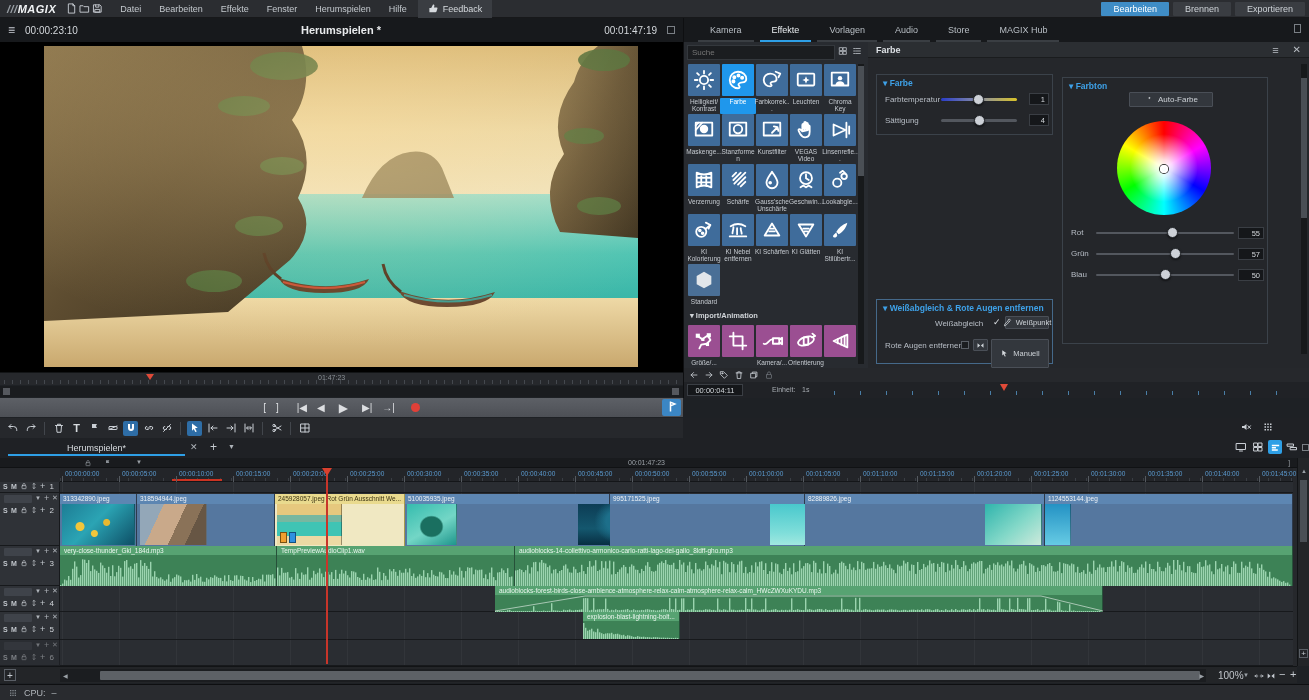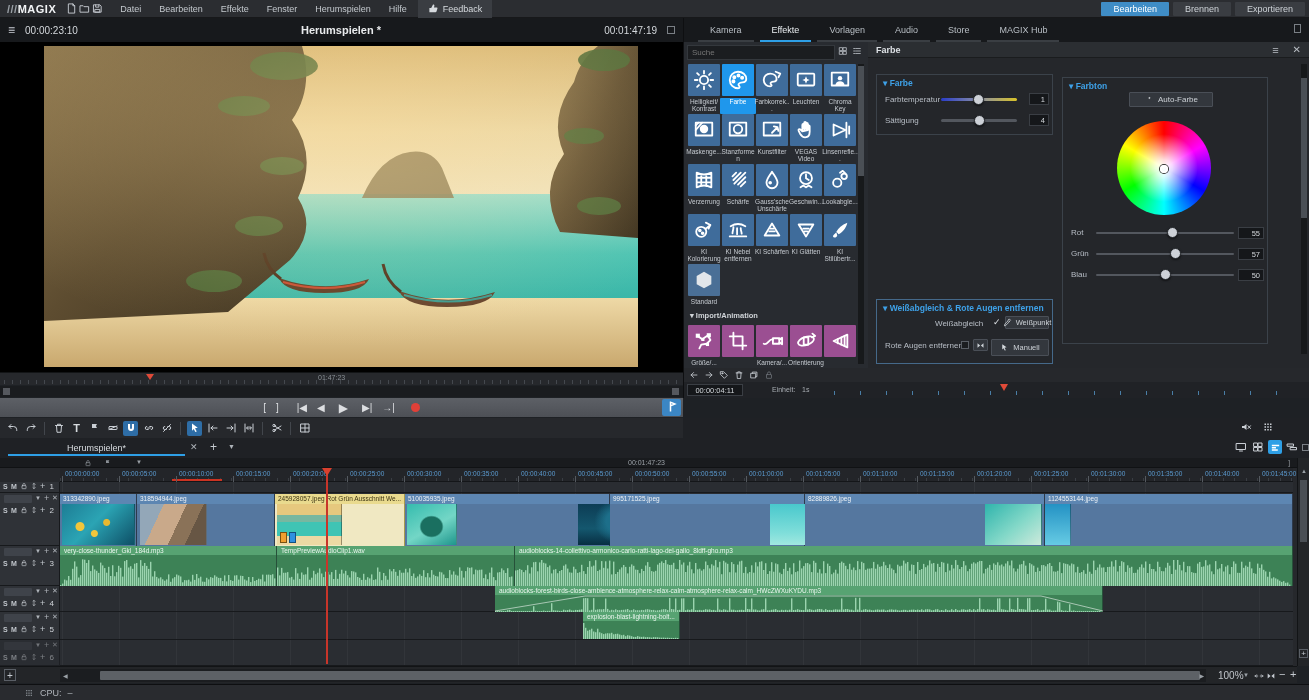--- a/index.html
+++ b/index.html
@@ -4,21 +4,21 @@
 <style>
 *{margin:0;padding:0;box-sizing:border-box}
 html,body{background:#0c0d0f}
 body{font-family:"Liberation Sans",sans-serif;-webkit-font-smoothing:antialiased}
 #root{position:relative;width:1309px;height:700px;background:#1e2125;overflow:hidden;color:#c9ced4;font-size:9px}
 .a{position:absolute}
 .r{display:flex;align-items:flex-start}
 .ic{display:inline-flex;align-items:center;justify-content:center}
 
 #menubar{left:0;top:0;width:1309px;height:18px;background:#2b2d31;border-bottom:1px solid #17181a;display:flex;align-items:center;padding-left:7px;gap:2px}
-.logo{font-weight:bold;color:#f2f4f6;font-size:11px;letter-spacing:.5px;margin-right:8px}
+.logo{font-weight:bold;font-style:italic;color:#f2f4f6;font-size:11px;letter-spacing:.5px;margin-right:8px}
 .menuitem{padding:2px 9px;color:#c3c8cd;font-size:9px;cursor:default}
 .fbtab{background:#3a3d42;height:18px;display:flex;align-items:center;gap:4px;padding:0 10px;color:#d6dade}
 .modebtn{height:14px;padding:0 12px;display:flex;align-items:center;font-size:9px;background:#3a3d42;color:#cdd2d7;margin-left:4px;border-radius:1px}
 .modebtn.on{background:#3f8dc6;color:#fff}
 
 #pvhead{left:0;top:18px;width:683px;height:24px;background:#17191c;display:flex;align-items:center;padding:0 8px;gap:10px}
 #pvhead .tc{font-size:10px;color:#d4d8dc}
 #pvtitle{flex:1;text-align:center;font-weight:bold;font-size:11px;color:#e8eaec}
 #video{left:0;top:42px;width:683px;height:330px;background:#000}
 #pimg{left:44px;top:4px;width:594px;height:321px;overflow:hidden}
@@ -77,21 +77,21 @@
 .acbody{position:absolute;left:0;right:0;top:9px;bottom:0;background:#3d8256;border-right:1px solid #27513a}
 .th-fish{background:radial-gradient(circle at 25% 55%,#f2c63a 0 4px,transparent 5px),radial-gradient(circle at 45% 72%,#f2c63a 0 3px,transparent 4px),radial-gradient(circle at 62% 45%,#e8b830 0 3px,transparent 4px),linear-gradient(135deg,#1d7d95,#2ba4b4 45%,#0e4f66)}
 .th-couple{background:linear-gradient(115deg,#93a7b8 0 28%,#c9a98a 28% 55%,#8a7258 55% 75%,#675644 75%)}
 .th-beach{background:linear-gradient(180deg,#e6c87e 0 28%,#77b7a0 28% 44%,#3fc4b4 44% 78%,#ecd9a4 78%)}
 .th-turtle{background:radial-gradient(ellipse at 50% 55%,#1a6f60 0 30%,transparent 35%),linear-gradient(150deg,#35bcae,#73d6c6 55%,#1f968c)}
 .th-diver{background:radial-gradient(circle at 50% 42%,#1d6f8a 0 22%,transparent 48%),linear-gradient(180deg,#0d3d55,#14576e 60%,#082e42)}
 .th-swim{background:linear-gradient(180deg,#49c8cc,#7fdeda 70%,#a0e8e0)}
 .th-kayak{background:linear-gradient(140deg,#2fb4ac,#83d8c8 55%,#cdeadc)}
 .th-aerial{background:linear-gradient(180deg,#2492c4,#66cbe4)}
 #bottombar{left:0;top:666px;width:1297px;height:17px;background:#232528;border-top:1px solid #121416;display:flex;align-items:center}
-#statusbar{left:0;top:684px;width:1309px;height:16px;background:#292b2f;border-top:1px solid #0e0f11;display:flex;align-items:center;padding-left:24px;gap:6px;color:#b0b5ba}
+#statusbar{left:0;top:684px;width:1309px;height:16px;background:#292b2f;border-top:1px solid #0e0f11;display:flex;align-items:center;padding-left:8px;gap:6px;color:#b0b5ba}
 #vstrip{left:1297px;top:458px;width:12px;height:208px;background:#232528;border-left:1px solid #121416}
 .dim{opacity:.55}
 .small{font-size:7px;color:#a8adb3}
 </style>
 </head>
 <body>
 
 <div id="root">
 
   <div id="menubar">
@@ -506,21 +506,21 @@
         </span>
       <span>Weißpunkt</span>
     </div>
     <span class="slab" style="position:absolute;left:8px;top:41px">Rote Augen entfernen</span>
     <span style="position:absolute;left:84px;top:41px;width:8px;height:8px;border:1px solid #5a5f66;background:#1b1d20"></span>
     <div class="btn" style="position:absolute;left:96px;top:39px;width:15px;height:12px">
       <svg viewBox="0 0 24 24" width="9" height="9" fill="#ccd1d6">
           <path d="M4 6l7 6-7 6zM20 6l-7 6 7 6z"></path>
         </svg>
     </div>
-    <div class="btn" style="position:absolute;left:114px;top:39px;width:58px;height:17px;font-size:7.5px">
+    <div class="btn" style="position:absolute;left:114px;top:39px;width:58px;height:29px;font-size:7.5px">
       <span class="ic" id="ci-cur">
           <svg viewBox="0 0 24 24" width="9" height="9" fill="none" stroke="#d6dade" stroke-width="2" stroke-linecap="round" stroke-linejoin="round" style="color:#d6dade">
             <path d="M6 3l11.5 8.5-5.5 1 3.5 6.5-2.8 1.2L9.5 14 6 17.5z" fill="currentColor" stroke="none"></path>
           </svg>
         </span>
       <span>Manuell</span>
     </div>
   </div>
   <div class="a" style="left:1301px;top:64px;width:6px;height:290px;background:#17191b">
     <div style="position:absolute;left:0;top:14px;width:6px;height:140px;background:#4a4f55"></div>

